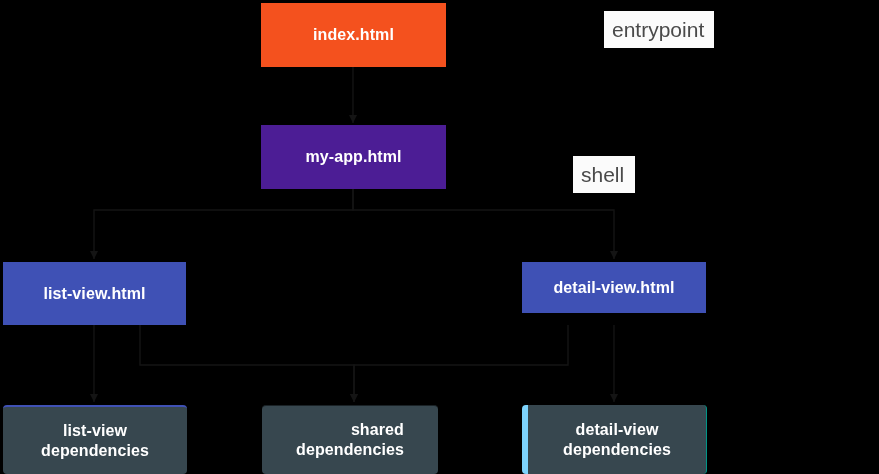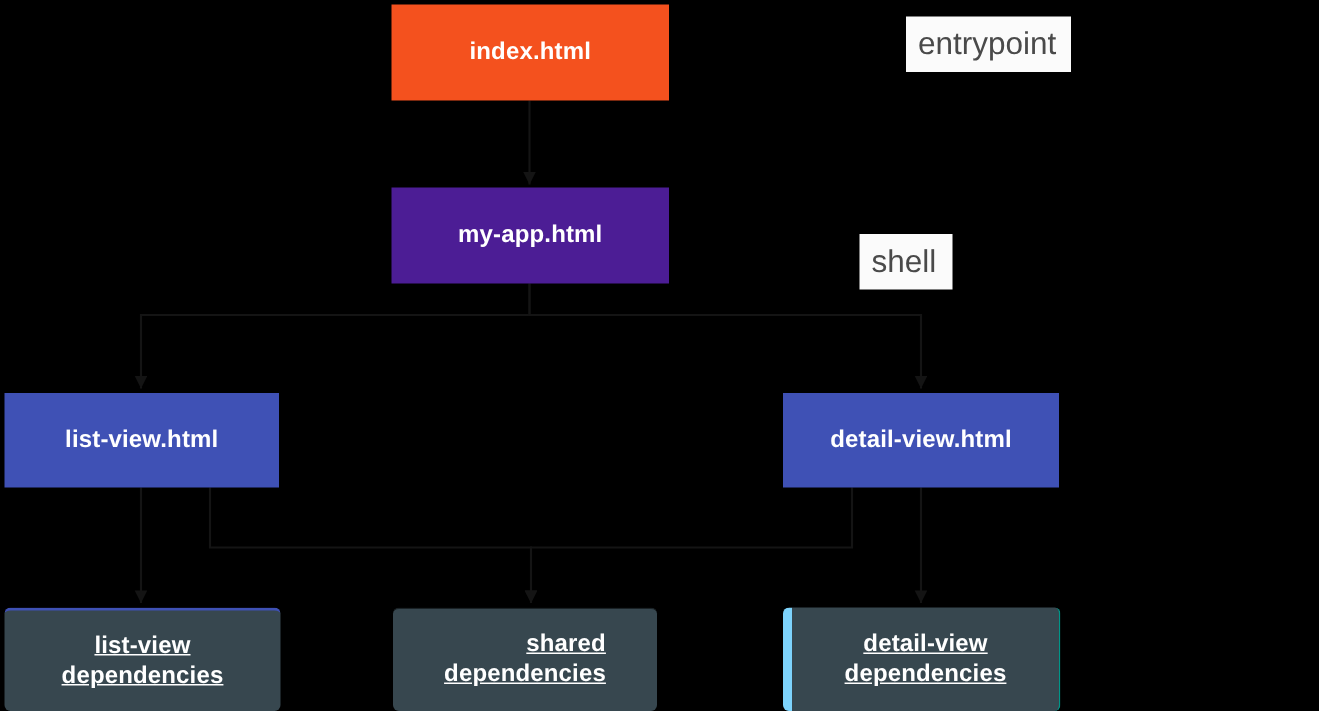--- a/index.html
+++ b/index.html
@@ -31,21 +31,20 @@
     box-sizing: border-box;
     z-index: 3;
   }
   .node-entry   { background: #f4511e; }
   .node-shell   { background: #4c1d95; }
   .node-view    { background: #3f51b5; }
   .node-deps    {
     background: #37474f;
     border-radius: 4px;
     font-weight: bold;
-    text-decoration: underline;
   }
   .deps-list   { border-top: 2px solid #3f51b5; }
   .deps-shared { border-top: 1px solid #1a2226; }
   .deps-detail { border-left: 6px solid #7dd3fc; border-right: 1px solid #009688; }
 
   .tag {
     position: absolute;
     display: flex;
     align-items: center;
     justify-content: flex-start;
@@ -94,21 +93,21 @@
   </div>
 
   <div class="node node-shell" style="left:261px; top:125px; width:185px; height:64px;">
     <span>my-app.html</span>
   </div>
 
   <div class="node node-view" style="left:3px; top:262px; width:183px; height:63px;">
     <span>list-view.html</span>
   </div>
 
-  <div class="node node-view" style="left:522px; top:262px; width:184px; height:63px;">
+  <div class="node node-view" style="left:522px; top:262px; width:184px; height:51px;">
     <span>detail-view.html</span>
   </div>
 
   <div class="node node-deps deps-list" style="left:3px; top:405px; width:184px; height:69px;">
     <span style="white-space: pre-line;">list-view
 dependencies</span>
   </div>
 
   <div class="node node-deps deps-shared" style="left:262px; top:405px; width:176px; height:69px;text-align:right;">
     <span style="white-space: pre-line;">shared

